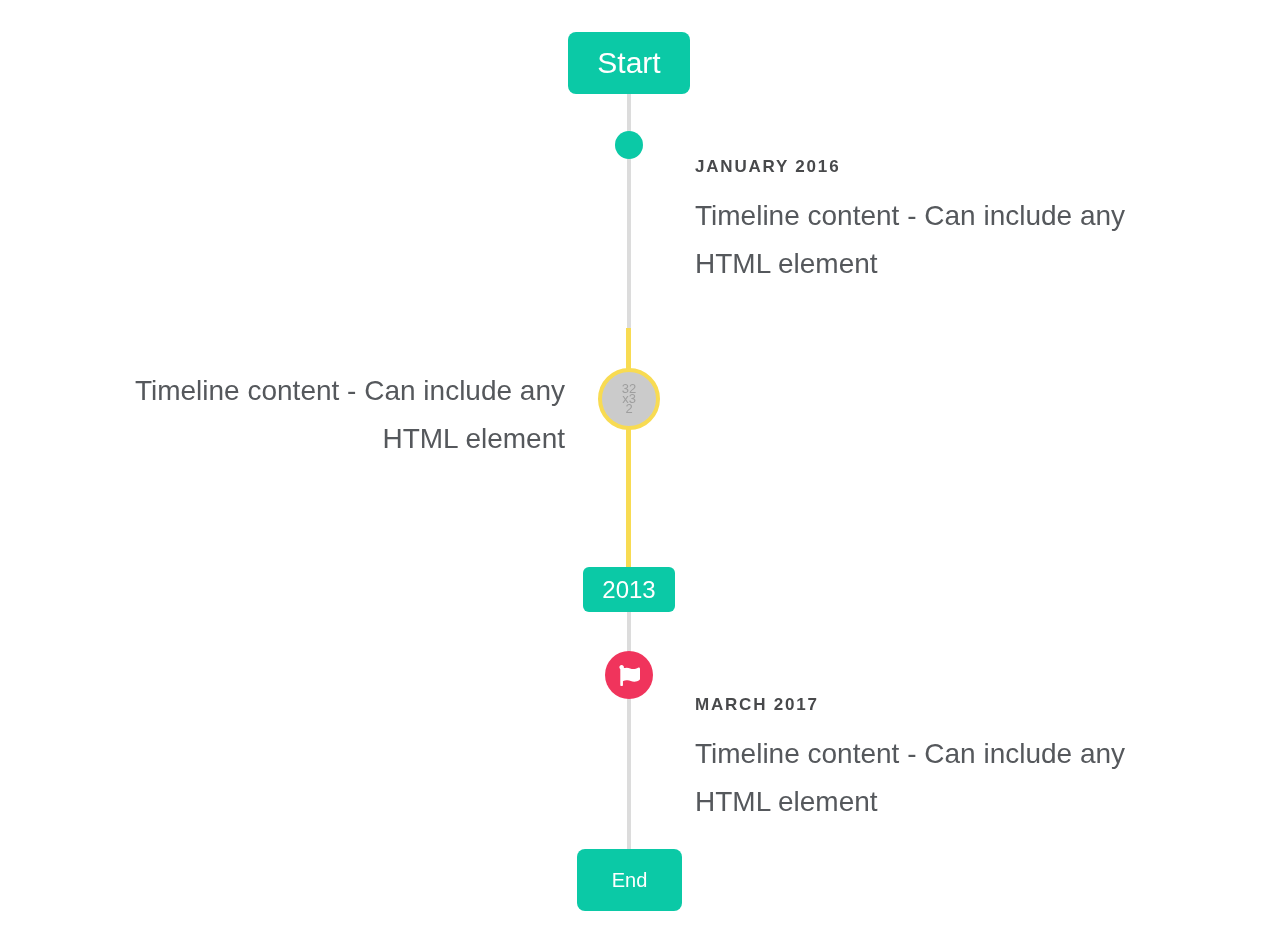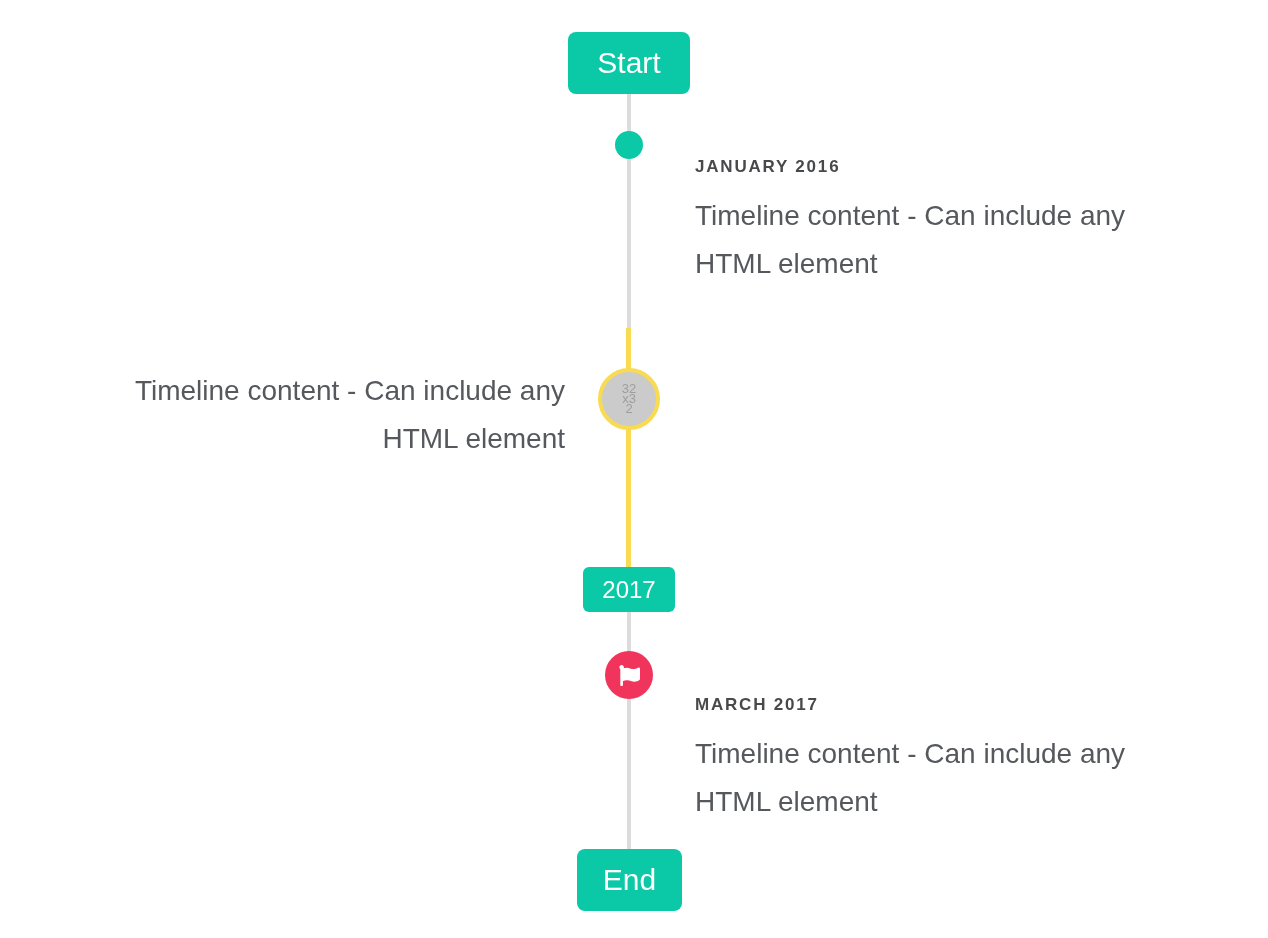--- a/index.html
+++ b/index.html
@@ -53,21 +53,21 @@
   .badge.year {
     left: 583px; top: 567px;
     width: 92px; height: 45px;
     border-radius: 6px;
     font-size: 24px;
   }
   .badge.end {
     left: 577px; top: 849px;
     width: 105px; height: 62px;
     border-radius: 8px;
-    font-size: 30px;
+    font-size: 20px;
   }
 
   
   .marker { position: absolute; z-index: 2; }
   .marker.dot {
     left: 615px; top: 131px;
     width: 28px; height: 28px;
     border-radius: 50%;
     background: #0bc9a6;
   }
@@ -147,21 +147,21 @@
 
   <div class="marker image">
     <span class="ph-text">32x32</span>
   </div>
 
   <div class="item left feb">
     <div class="body">Timeline content - Can include any HTML element</div>
   </div>
 
   <div class="badge year">
-    <span>2017</span>
+    <span>2013</span>
   </div>
 
   <div class="marker flag">
     <span style="display:flex;">
       <svg viewBox="0 0 512 512" xmlns="http://www.w3.org/2000/svg">
         <path fill="#ffffff" d="M349.565 98.783C295.978 98.783 251.721 64 184.348 64c-24.955 0-47.309 4.384-68.045 12.013a55.947 55.947 0 0 0 3.586-23.562C118.117 24.015 94.806 1.206 66.338.048 34.345-1.254 8 24.296 8 56c0 19.026 9.497 35.825 24 45.945V488c0 13.255 10.745 24 24 24h16c13.255 0 24-10.745 24-24v-94.4c28.311-12.064 63.582-22.122 114.435-22.122 53.588 0 97.844 34.783 165.217 34.783 48.169 0 86.667-16.294 122.505-40.858C506.84 359.452 512 349.571 512 339.045v-243.1c0-23.393-24.269-38.87-45.485-29.016-34.338 15.948-76.454 31.854-116.95 31.854z"></path>
       </svg>
     </span>
   </div>
 

